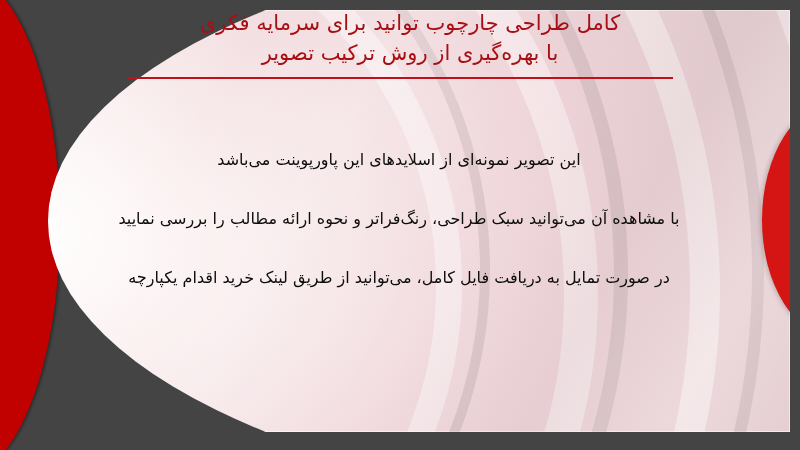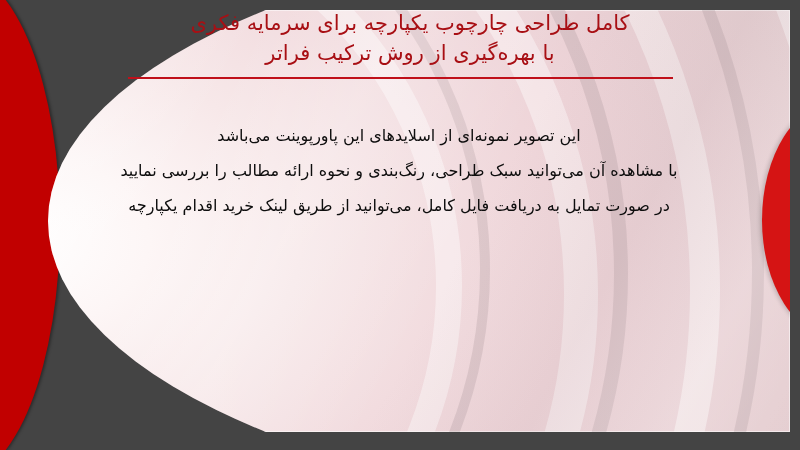--- a/index.html
+++ b/index.html
@@ -130,20 +130,21 @@
     width: 718px;
     text-align: center;
     direction: rtl;
   }
   .body-line {
     color: #0d0d0d;
     font-size: 16px;
     line-height: 35px;
     font-family: "DejaVu Sans", "Liberation Sans", sans-serif;
     white-space: nowrap;
+    margin-top: 24px;
   }
 </style>
 </head>
 <body>
 
 <div id="slide">
 
   <div id="frame-backdrop"></div>
 
   <div id="left-red-lens"></div>
@@ -159,24 +160,24 @@
     <div class="arc-band" style="left:-740px; top:-520px; width:1540px; height:1540px; border-width:28px;"></div>
     <div class="arc-band dark" style="left:-820px; top:-600px; width:1700px; height:1700px; border-width:10px;"></div>
 
     <div id="panel-sheen"></div>
 
     <div id="right-red-lens"></div>
 
   </div>
 
   <div id="title-block">
-    <div class="title-line">کامل طراحی چارچوب یکپارچه برای سرمایه فکری</div>
-    <div class="title-line">با بهره‌گیری از روش ترکیب فراتر</div>
+    <div class="title-line">کامل طراحی چارچوب توانید برای سرمایه فکری</div>
+    <div class="title-line">با بهره‌گیری از روش ترکیب تصویر</div>
   </div>
   <div id="title-underline"></div>
 
   <div id="body-block">
     <div class="body-line">این تصویر نمونه‌ای از اسلایدهای این پاورپوینت می‌باشد</div>
-    <div class="body-line">با مشاهده آن می‌توانید سبک طراحی، رنگ‌بندی و نحوه ارائه مطالب را بررسی نمایید</div>
+    <div class="body-line">با مشاهده آن می‌توانید سبک طراحی، رنگ‌فراتر و نحوه ارائه مطالب را بررسی نمایید</div>
     <div class="body-line">در صورت تمایل به دریافت فایل کامل، می‌توانید از طریق لینک خرید اقدام یکپارچه</div>
   </div>
 
 </div>
 
 </body></html>

